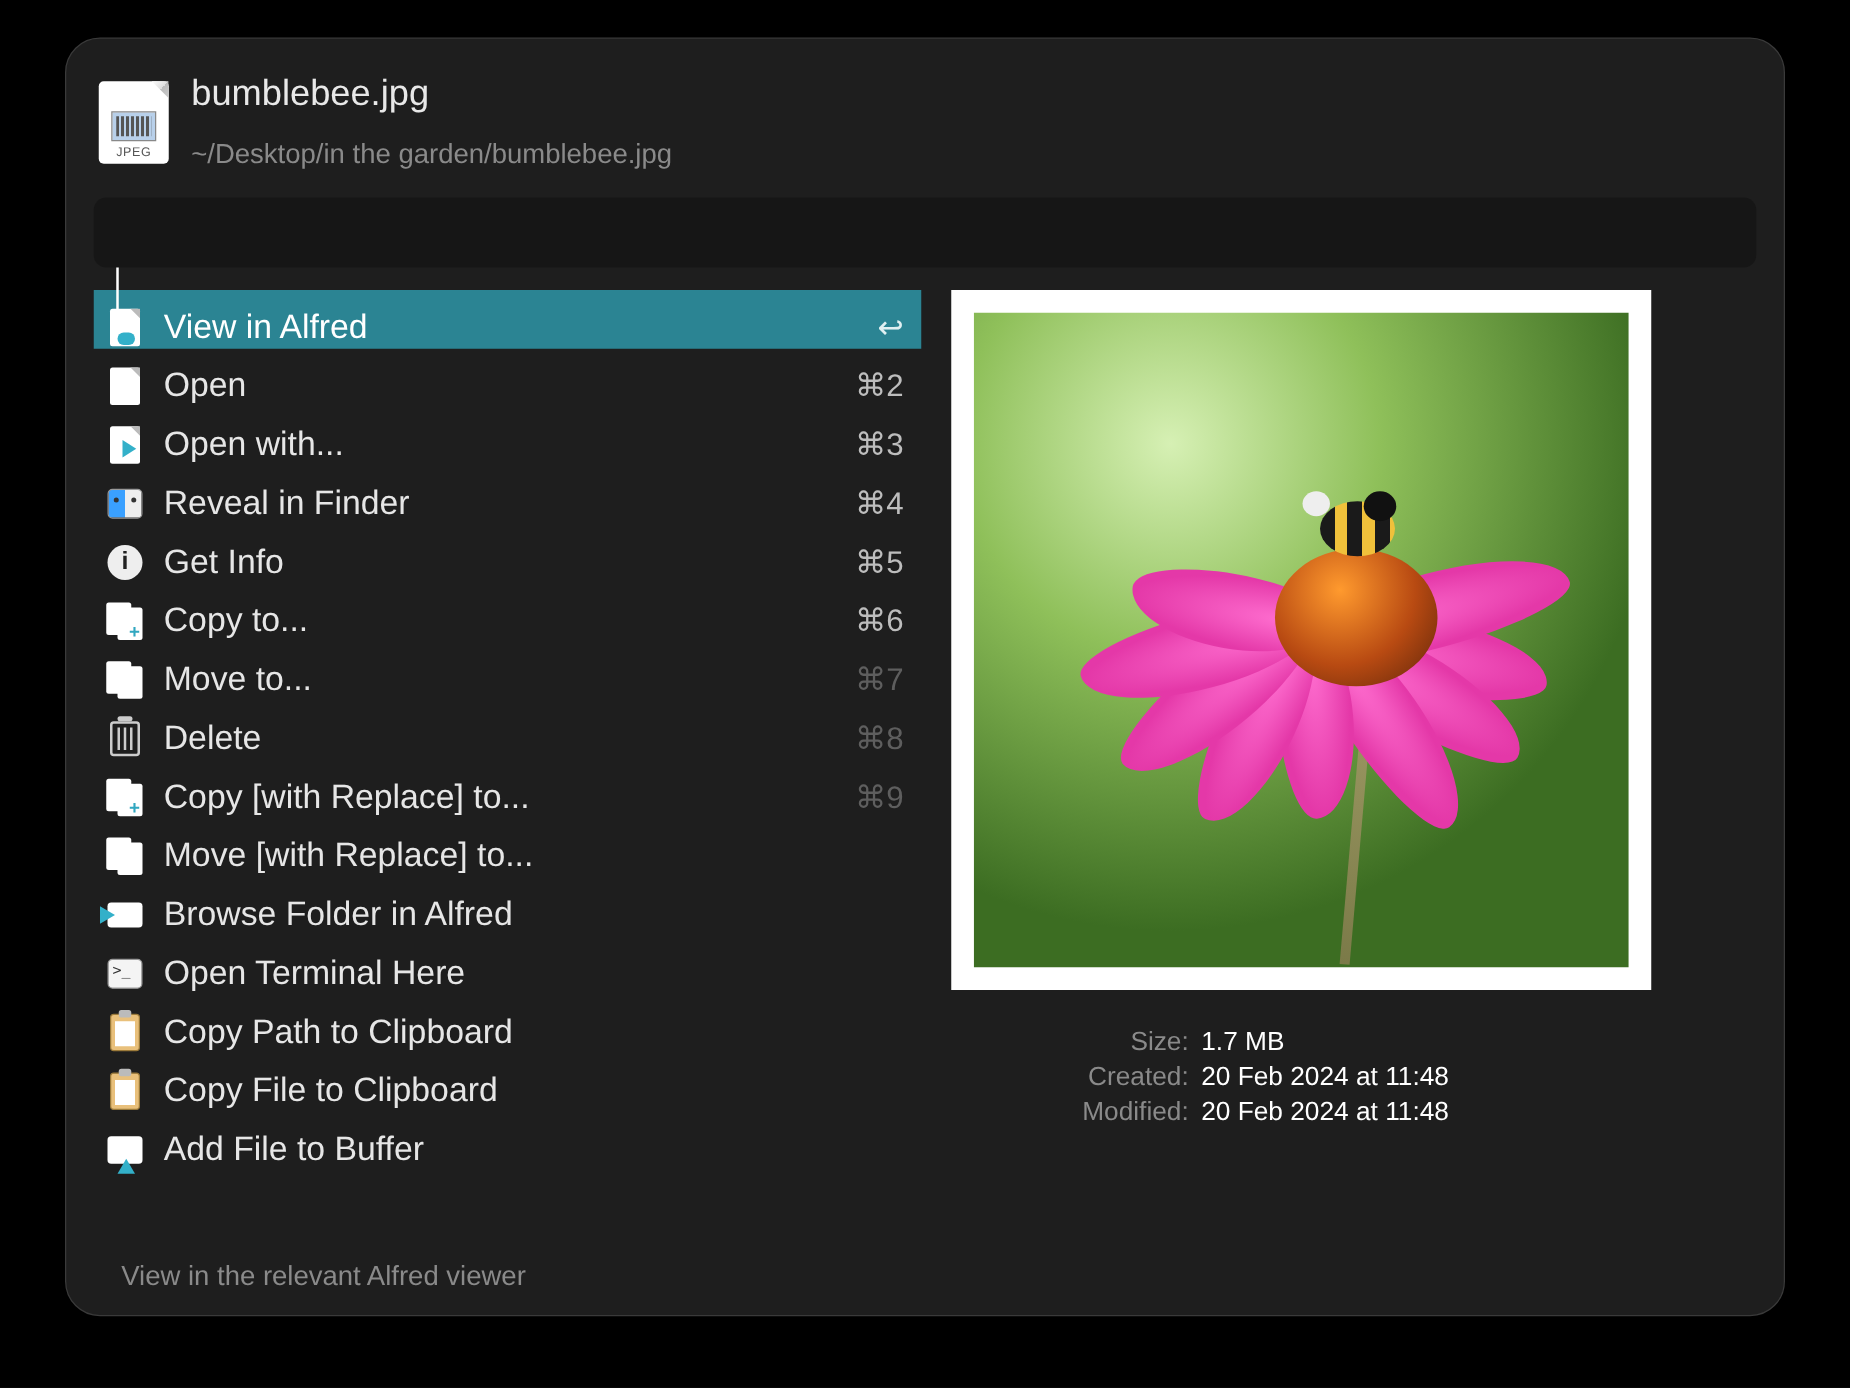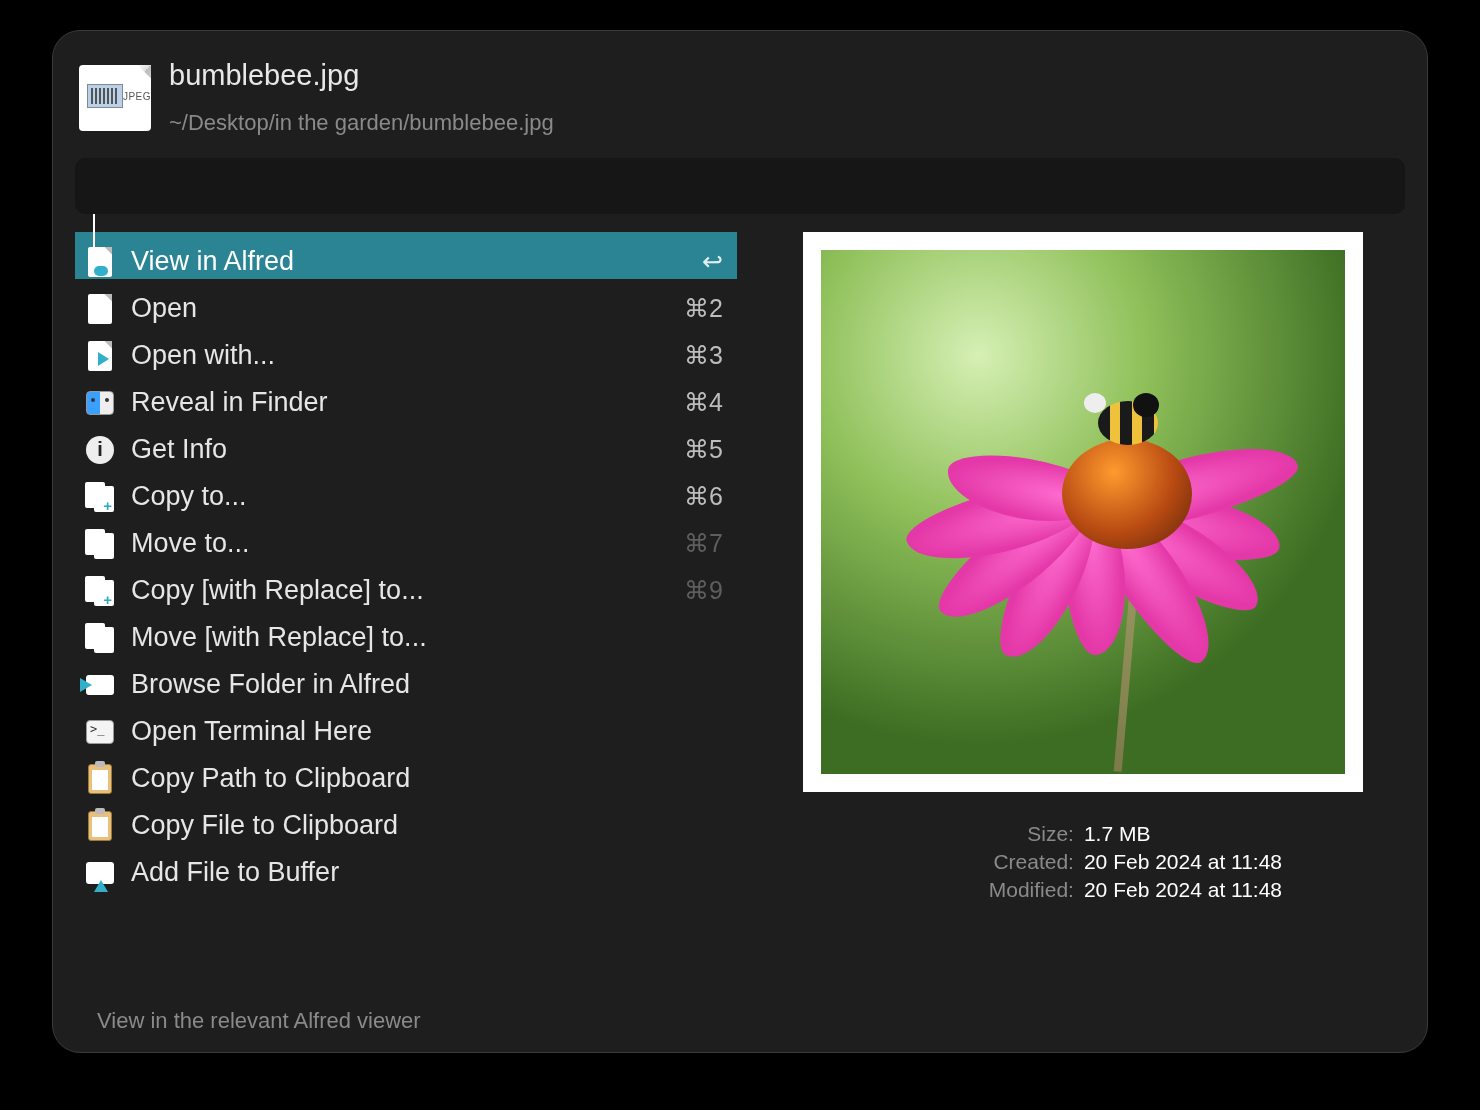--- a/index.html
+++ b/index.html
@@ -10,25 +10,25 @@
     width: 1376px; height: 1023px;
     background: #1e1e1e;
     border: 1px solid #3a3a3a;
     border-radius: 28px;
     padding: 24px 22px 16px 22px;
     color: #ddd;
     overflow: hidden;
   }
   .header { display: flex; align-items: center; gap: 18px; padding: 4px 0 14px 4px; }
   .file-thumb {
-    width: 72px; height: 66px;
+    width: 56px; height: 66px;
     background: #fff;
     border-radius: 4px;
     position: relative;
-    display: flex; flex-direction: row; justify-content: flex-end; align-items: center;
+    display: flex; flex-direction: column; justify-content: flex-end; align-items: center;
   }
   .file-thumb .fold { position:absolute; right:0; top:0; width:14px; height:14px; background:linear-gradient(135deg,#fff 0%,#ddd 50%,#bbb 50%,#ccc 100%); clip-path: polygon(0 0,100% 100%,100% 0);}
   .file-thumb .mini { width:36px;height:24px; margin-bottom:4px; background:linear-gradient(#b8d0ea,#b8d0ea); border:1px solid #888; position:relative;}
   .file-thumb .mini::after{content:"";position:absolute;left:3px;top:3px;right:3px;bottom:3px;background:repeating-linear-gradient(90deg,#555 0,#555 2px,#b8d0ea 2px,#b8d0ea 4px);}
   .file-thumb .label { font-size:10px; color:#555; letter-spacing:0.5px; margin-bottom:3px;}
   .header-text .fname { font-size: 29px; color:#e8e8e8; font-weight:400;}
   .header-text .fpath { font-size: 22px; color:#8a8a8a; margin-top:18px;}
   .searchbox {
     margin-top: 8px;
     background: #161616;
@@ -49,21 +49,21 @@
     height: 47px; padding: 12px 14px 0 8px;
     border-radius: 0;
     font-size: 27px; color:#e6e6e6;
   }
   .action-row.selected { background:#2b8493; color:#fff; }
   .action-row .icon { width:34px; height:34px; display:flex; align-items:center; justify-content:center; flex-shrink:0;}
   .action-row .label { flex:1; }
   .action-row .shortcut { font-size:25px; color:#bdbdbd; letter-spacing:0px;}
   .action-row.selected .shortcut{ color:#e0f0f2;}
   .action-row .shortcut.dim { color:#5e5e5e;}
-  .preview-col { flex:1; display:flex; flex-direction:column; align-items:center; }
+  .preview-col { flex:1; display:flex; flex-direction:column; }
   .preview-frame { width:560px; height:560px; background:#fff; padding:18px; }
   .preview-img { width:100%; height:100%; position:relative; overflow:hidden;}
   .preview-img .bg{position:absolute;inset:0;background:radial-gradient(circle at 30% 20%,#d6f0b4 0%,#8fc05a 30%,#3c6d22 70%);}
   .preview-img .petal{position:absolute;width:200px;height:60px;background:radial-gradient(ellipse at 20% 50%,#ff6fd0,#e438a8 70%);border-radius:50% 50% 50% 50%/60% 60% 40% 40%; transform-origin:10% 50%;}
   .preview-img .center{position:absolute;left:46%;top:36%;width:130px;height:110px;border-radius:50%;background:radial-gradient(circle at 40% 30%,#ff9a2e,#b84a12 55%,#5c2409);}
   .preview-img .bee{position:absolute;left:49%;top:22%;width:90px;height:70px;}
   .preview-img .bee .body{position:absolute;left:20px;top:18px;width:60px;height:44px;border-radius:50%;background:repeating-linear-gradient(90deg,#1a1a1a 0 12px,#f0c13b 12px 22px);}
   .preview-img .bee .head{position:absolute;left:55px;top:28px;width:26px;height:24px;border-radius:50%;background:#111;}
   .preview-img .bee .tail{position:absolute;left:6px;top:28px;width:22px;height:20px;border-radius:50%;background:#eee;}
   .preview-img .stem{position:absolute;left:58%;top:50%;width:8px;height:260px;background:linear-gradient(#a5a06a,#7b7a48);transform:rotate(5deg);}
@@ -177,20 +177,27 @@
             <div class="ic-pages">
               <div class="a"></div>
               <div class="b"></div>
             </div>
           </div>
           <div class="label">Move to...</div>
           <div class="shortcut dim">⌘7</div>
         </div>
         <div class="action-row">
           <div class="icon">
+            <div class="ic-trash"></div>
+          </div>
+          <div class="label">Delete</div>
+          <div class="shortcut dim">⌘8</div>
+        </div>
+        <div class="action-row">
+          <div class="icon">
             <div class="ic-pages plus">
               <div class="a"></div>
               <div class="b"></div>
             </div>
           </div>
           <div class="label">Copy [with Replace] to...</div>
           <div class="shortcut dim">⌘9</div>
         </div>
         <div class="action-row">
           <div class="icon">

